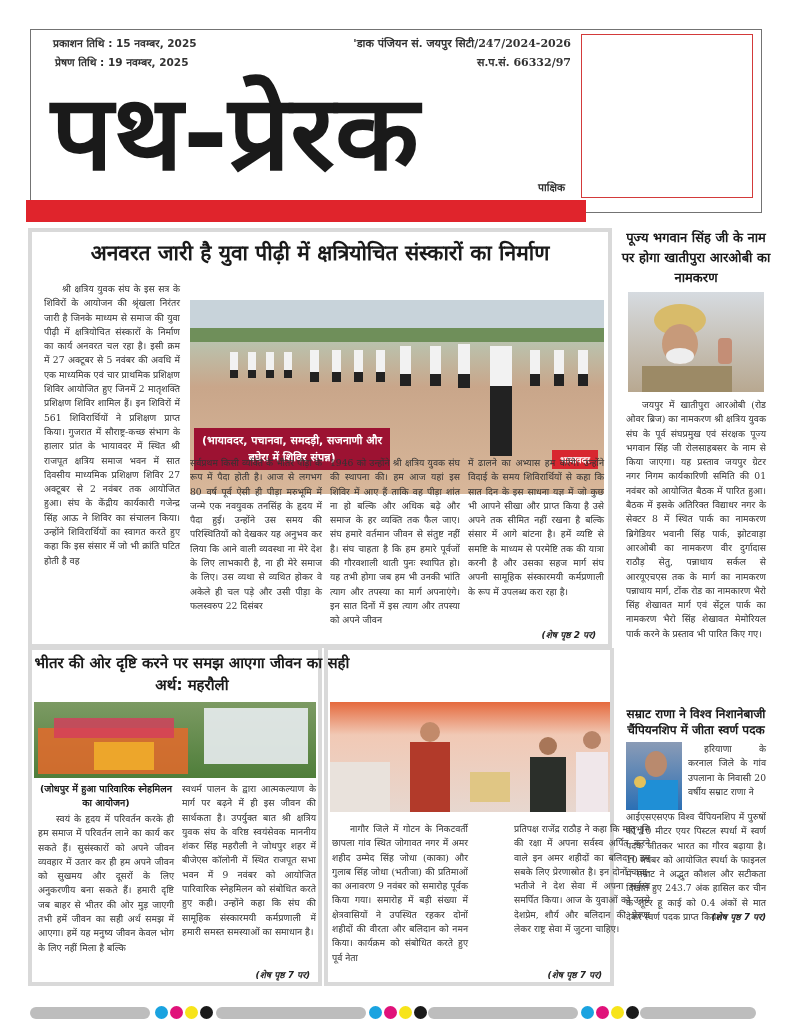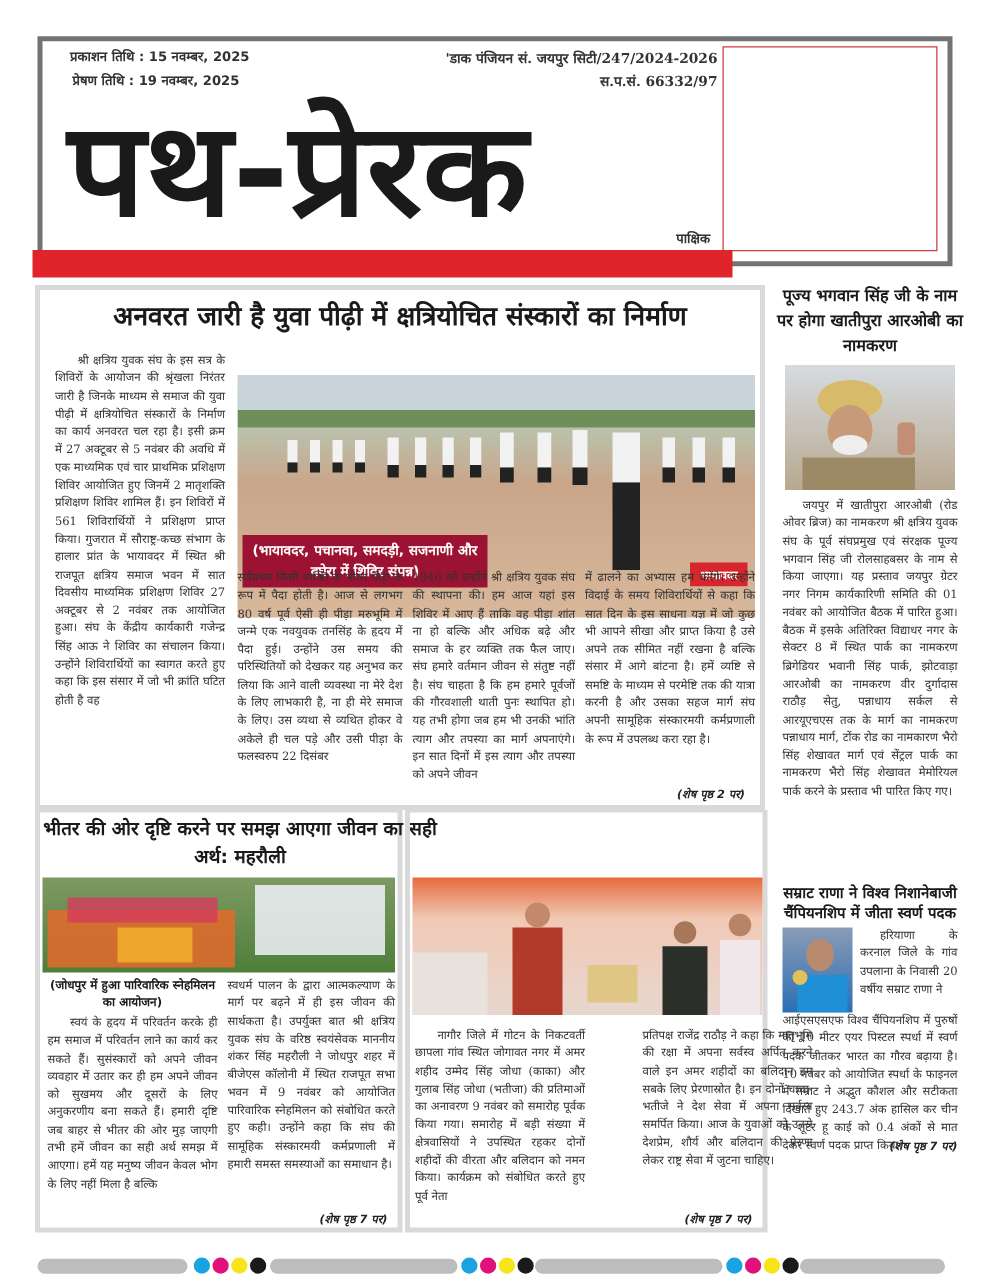--- a/index.html
+++ b/index.html
@@ -1,19 +1,19 @@
 <!DOCTYPE html>
 <html><head>
 <meta charset="utf-8">
 <style>
   * { box-sizing: border-box; margin: 0; padding: 0; }
   html, body { width: 792px; height: 1024px; background: #ffffff; overflow: hidden; }
   body { font-family: "DejaVu Sans", sans-serif; color: #222; position: relative; }
 
-  .masthead { position: absolute; left: 30px; top: 29px; width: 732px; height: 184px; border: 4px solid #737373; }
+  .masthead { position: absolute; left: 30px; top: 29px; width: 732px; height: 184px; border: 1px solid #737373; }
   .mast-inner { position: absolute; left: 0; top: 0; width: 540px; height: 165px; }
   .pubdate { position: absolute; left: 22px; top: 4px; font-size: 10.5px; font-weight: bold; color: #333; line-height: 19px; }
   .regno { position: absolute; right: 0; top: 4px; text-align: right; font-family: "DejaVu Serif", serif; font-size: 11px; font-weight: bold; color: #333; line-height: 19px; }
   .logo { position: absolute; left: 20px; top: 48px; font-size: 104px; font-weight: bold; color: #1a1a1a; letter-spacing: 0px; line-height: 110px; white-space: nowrap; transform: scaleX(1.05); transform-origin: left; }
   .frequency { position: absolute; right: 6px; top: 150px; font-size: 10.5px; font-weight: bold; color: #333; }
   .stamp-box { position: absolute; right: 8px; top: 4px; width: 172px; height: 164px; border: 1px solid #d33a3a; }
   .infobar { position: absolute; left: 26px; top: 200px; width: 560px; height: 22px; background: #e0242c; color: #fff; font-size: 10px; font-weight: bold; display: flex; align-items: center; }
   .infobar span { position: absolute; top: 4px; margin-top: 32px; }
 
   .panel { position: absolute; border: 4px solid #d9d9d9; }

